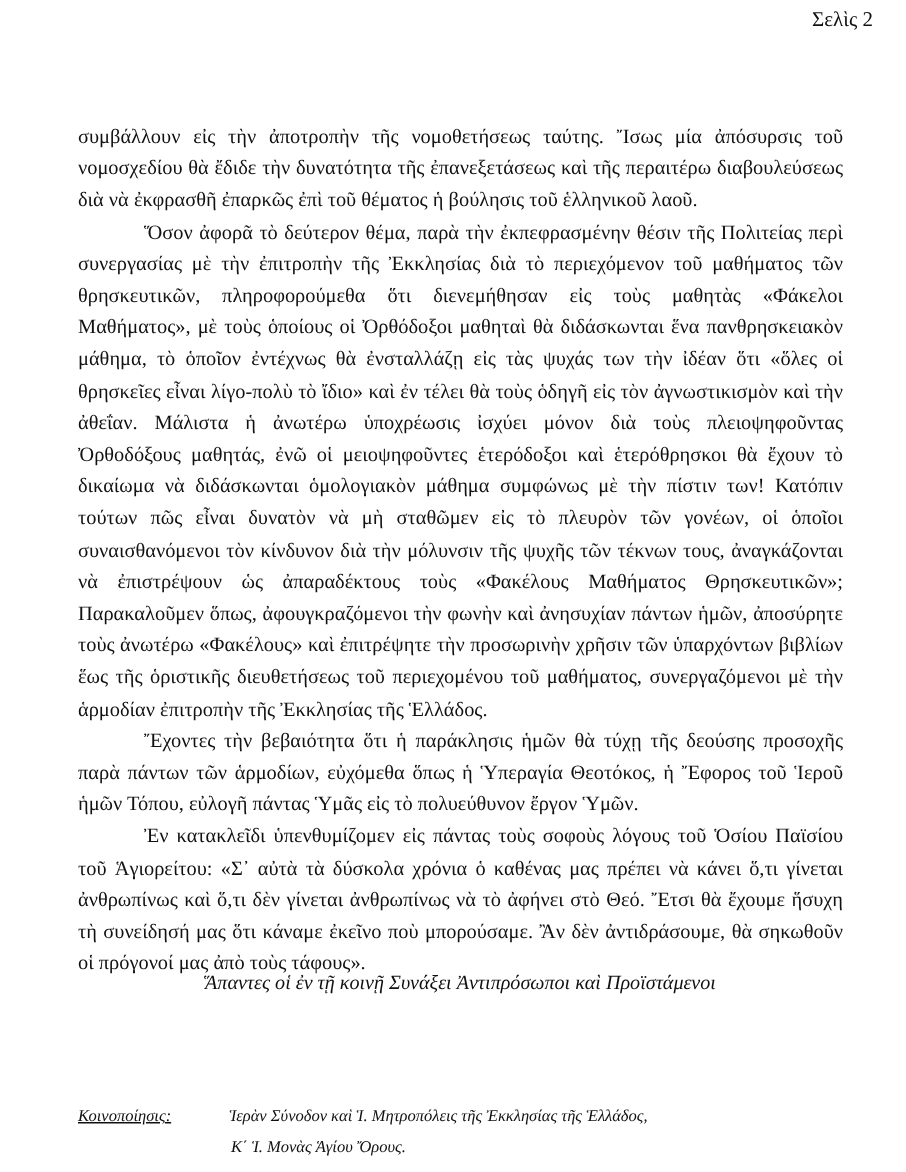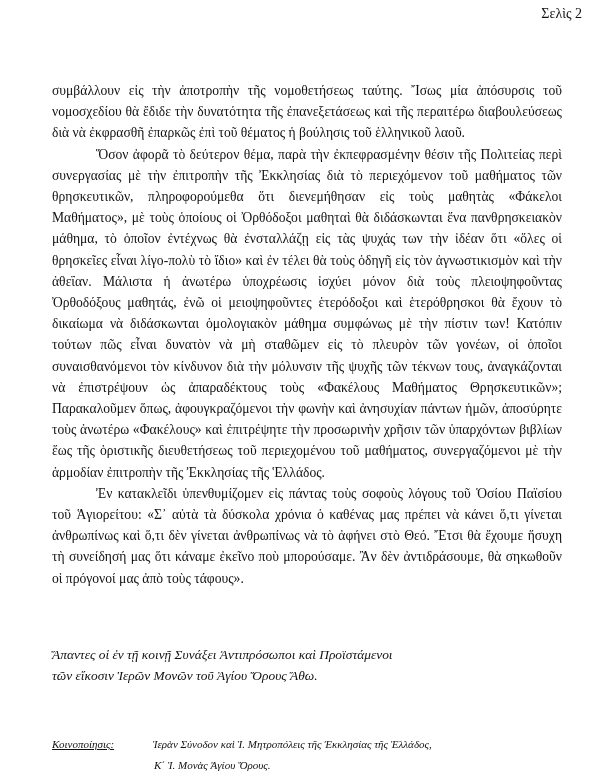--- a/index.html
+++ b/index.html
@@ -4,40 +4,40 @@
 <style>
   html, body { margin: 0; padding: 0; background: #ffffff; }
   body { width: 604px; height: 781px; position: relative; overflow: hidden;
          font-family: "Liberation Serif", "DejaVu Serif", serif; color: #111; }
   .page-num { position: absolute; top: 6px; right: 22px; font-size: 14px; }
   .body { position: absolute; left: 52px; top: 44px; width: 510px;
           font-size: 13.6px; line-height: 21.2px; text-align: justify; margin-top: 36px; }
   .body p { margin: 0; }
   .body p.indent { text-indent: 44px; }
   .signature { position: absolute; left: 52px; top: 644px; width: 510px;
-               font-style: italic; font-size: 13.4px; line-height: 21px; }
+               text-align: center; font-style: italic; font-size: 13.4px; line-height: 21px; }
   .cc { position: absolute; left: 52px; top: 734px; width: 520px;
         font-style: italic; font-size: 11px; line-height: 21px; }
   .cc-label { text-decoration: underline; display: inline-block; width: 80px; }
   .cc-line2 { padding-left: 102px; font-style: italic; }
 </style>
 </head>
 <body>
 
 <div class="page-num">Σελὶς 2</div>
 
 <div class="body">
   <p>συμβάλλουν εἰς τὴν ἀποτροπὴν τῆς νομοθετήσεως ταύτης. Ἴσως μία ἀπόσυρσις τοῦ νομοσχεδίου θὰ ἔδιδε τὴν δυνατότητα τῆς ἐπανεξετάσεως καὶ τῆς περαιτέρω διαβουλεύσεως διὰ νὰ ἐκφρασθῆ ἐπαρκῶς ἐπὶ τοῦ θέματος ἡ βούλησις τοῦ ἑλληνικοῦ λαοῦ.</p>
   <p class="indent">Ὅσον ἀφορᾶ τὸ δεύτερον θέμα, παρὰ τὴν ἐκπεφρασμένην θέσιν τῆς Πολιτείας περὶ συνεργασίας μὲ τὴν ἐπιτροπὴν τῆς Ἐκκλησίας διὰ τὸ περιεχόμενον τοῦ μαθήματος τῶν θρησκευτικῶν, πληροφορούμεθα ὅτι διενεμήθησαν εἰς τοὺς μαθητὰς «Φάκελοι Μαθήματος», μὲ τοὺς ὁποίους οἱ Ὀρθόδοξοι μαθηταὶ θὰ διδάσκωνται ἕνα πανθρησκειακὸν μάθημα, τὸ ὁποῖον ἐντέχνως θὰ ἐνσταλλάζῃ εἰς τὰς ψυχάς των τὴν ἰδέαν ὅτι «ὅλες οἱ θρησκεῖες εἶναι λίγο-πολὺ τὸ ἴδιο» καὶ ἐν τέλει θὰ τοὺς ὁδηγῆ εἰς τὸν ἀγνωστικισμὸν καὶ τὴν ἀθεΐαν. Μάλιστα ἡ ἀνωτέρω ὑποχρέωσις ἰσχύει μόνον διὰ τοὺς πλειοψηφοῦντας Ὀρθοδόξους μαθητάς, ἐνῶ οἱ μειοψηφοῦντες ἑτερόδοξοι καὶ ἑτερόθρησκοι θὰ ἔχουν τὸ δικαίωμα νὰ διδάσκωνται ὁμολογιακὸν μάθημα συμφώνως μὲ τὴν πίστιν των! Κατόπιν τούτων πῶς εἶναι δυνατὸν νὰ μὴ σταθῶμεν εἰς τὸ πλευρὸν τῶν γονέων, οἱ ὁποῖοι συναισθανόμενοι τὸν κίνδυνον διὰ τὴν μόλυνσιν τῆς ψυχῆς τῶν τέκνων τους, ἀναγκάζονται νὰ ἐπιστρέψουν ὡς ἀπαραδέκτους τοὺς «Φακέλους Μαθήματος Θρησκευτικῶν»; Παρακαλοῦμεν ὅπως, ἀφουγκραζόμενοι τὴν φωνὴν καὶ ἀνησυχίαν πάντων ἡμῶν, ἀποσύρητε τοὺς ἀνωτέρω «Φακέλους» καὶ ἐπιτρέψητε τὴν προσωρινὴν χρῆσιν τῶν ὑπαρχόντων βιβλίων ἕως τῆς ὁριστικῆς διευθετήσεως τοῦ περιεχομένου τοῦ μαθήματος, συνεργαζόμενοι μὲ τὴν ἁρμοδίαν ἐπιτροπὴν τῆς Ἐκκλησίας τῆς Ἑλλάδος.</p>
+  <p class="indent">Ἔχοντες τὴν βεβαιότητα ὅτι ἡ παράκλησις ἡμῶν θὰ τύχῃ τῆς δεούσης προσοχῆς παρὰ πάντων τῶν ἁρμοδίων, εὐχόμεθα ὅπως ἡ Ὑπεραγία Θεοτόκος, ἡ Ἔφορος τοῦ Ἱεροῦ ἡμῶν Τόπου, εὐλογῆ πάντας Ὑμᾶς εἰς τὸ πολυεύθυνον ἔργον Ὑμῶν.</p>
   <p class="indent">Ἐν κατακλεῖδι ὑπενθυμίζομεν εἰς πάντας τοὺς σοφοὺς λόγους τοῦ Ὁσίου Παϊσίου τοῦ Ἁγιορείτου: «Σ᾽ αὐτὰ τὰ δύσκολα χρόνια ὁ καθένας μας πρέπει νὰ κάνει ὅ,τι γίνεται ἀνθρωπίνως καὶ ὅ,τι δὲν γίνεται ἀνθρωπίνως νὰ τὸ ἀφήνει στὸ Θεό. Ἔτσι θὰ ἔχουμε ἥσυχη τὴ συνείδησή μας ὅτι κάναμε ἐκεῖνο ποὺ μπορούσαμε. Ἂν δὲν ἀντιδράσουμε, θὰ σηκωθοῦν οἱ πρόγονοί μας ἀπὸ τοὺς τάφους».</p>
 </div>
 
 <div class="signature">
   <div>Ἅπαντες οἱ ἐν τῇ κοινῇ Συνάξει Ἀντιπρόσωποι καὶ Προϊστάμενοι</div>
-  <div>τῶν εἴκοσιν Ἱερῶν Μονῶν τοῦ Ἁγίου Ὄρους Ἄθω.</div>
 </div>
 
 <div class="cc">
   <div>
     <span class="cc-label">Κοινοποίησις:</span>
     <span style="margin-left:18px">Ἱερὰν Σύνοδον καὶ Ἱ. Μητροπόλεις τῆς Ἐκκλησίας τῆς Ἑλλάδος,</span>
   </div>
   <div class="cc-line2">Κ΄ Ἱ. Μονὰς Ἁγίου Ὄρους.</div>
 </div>
 

